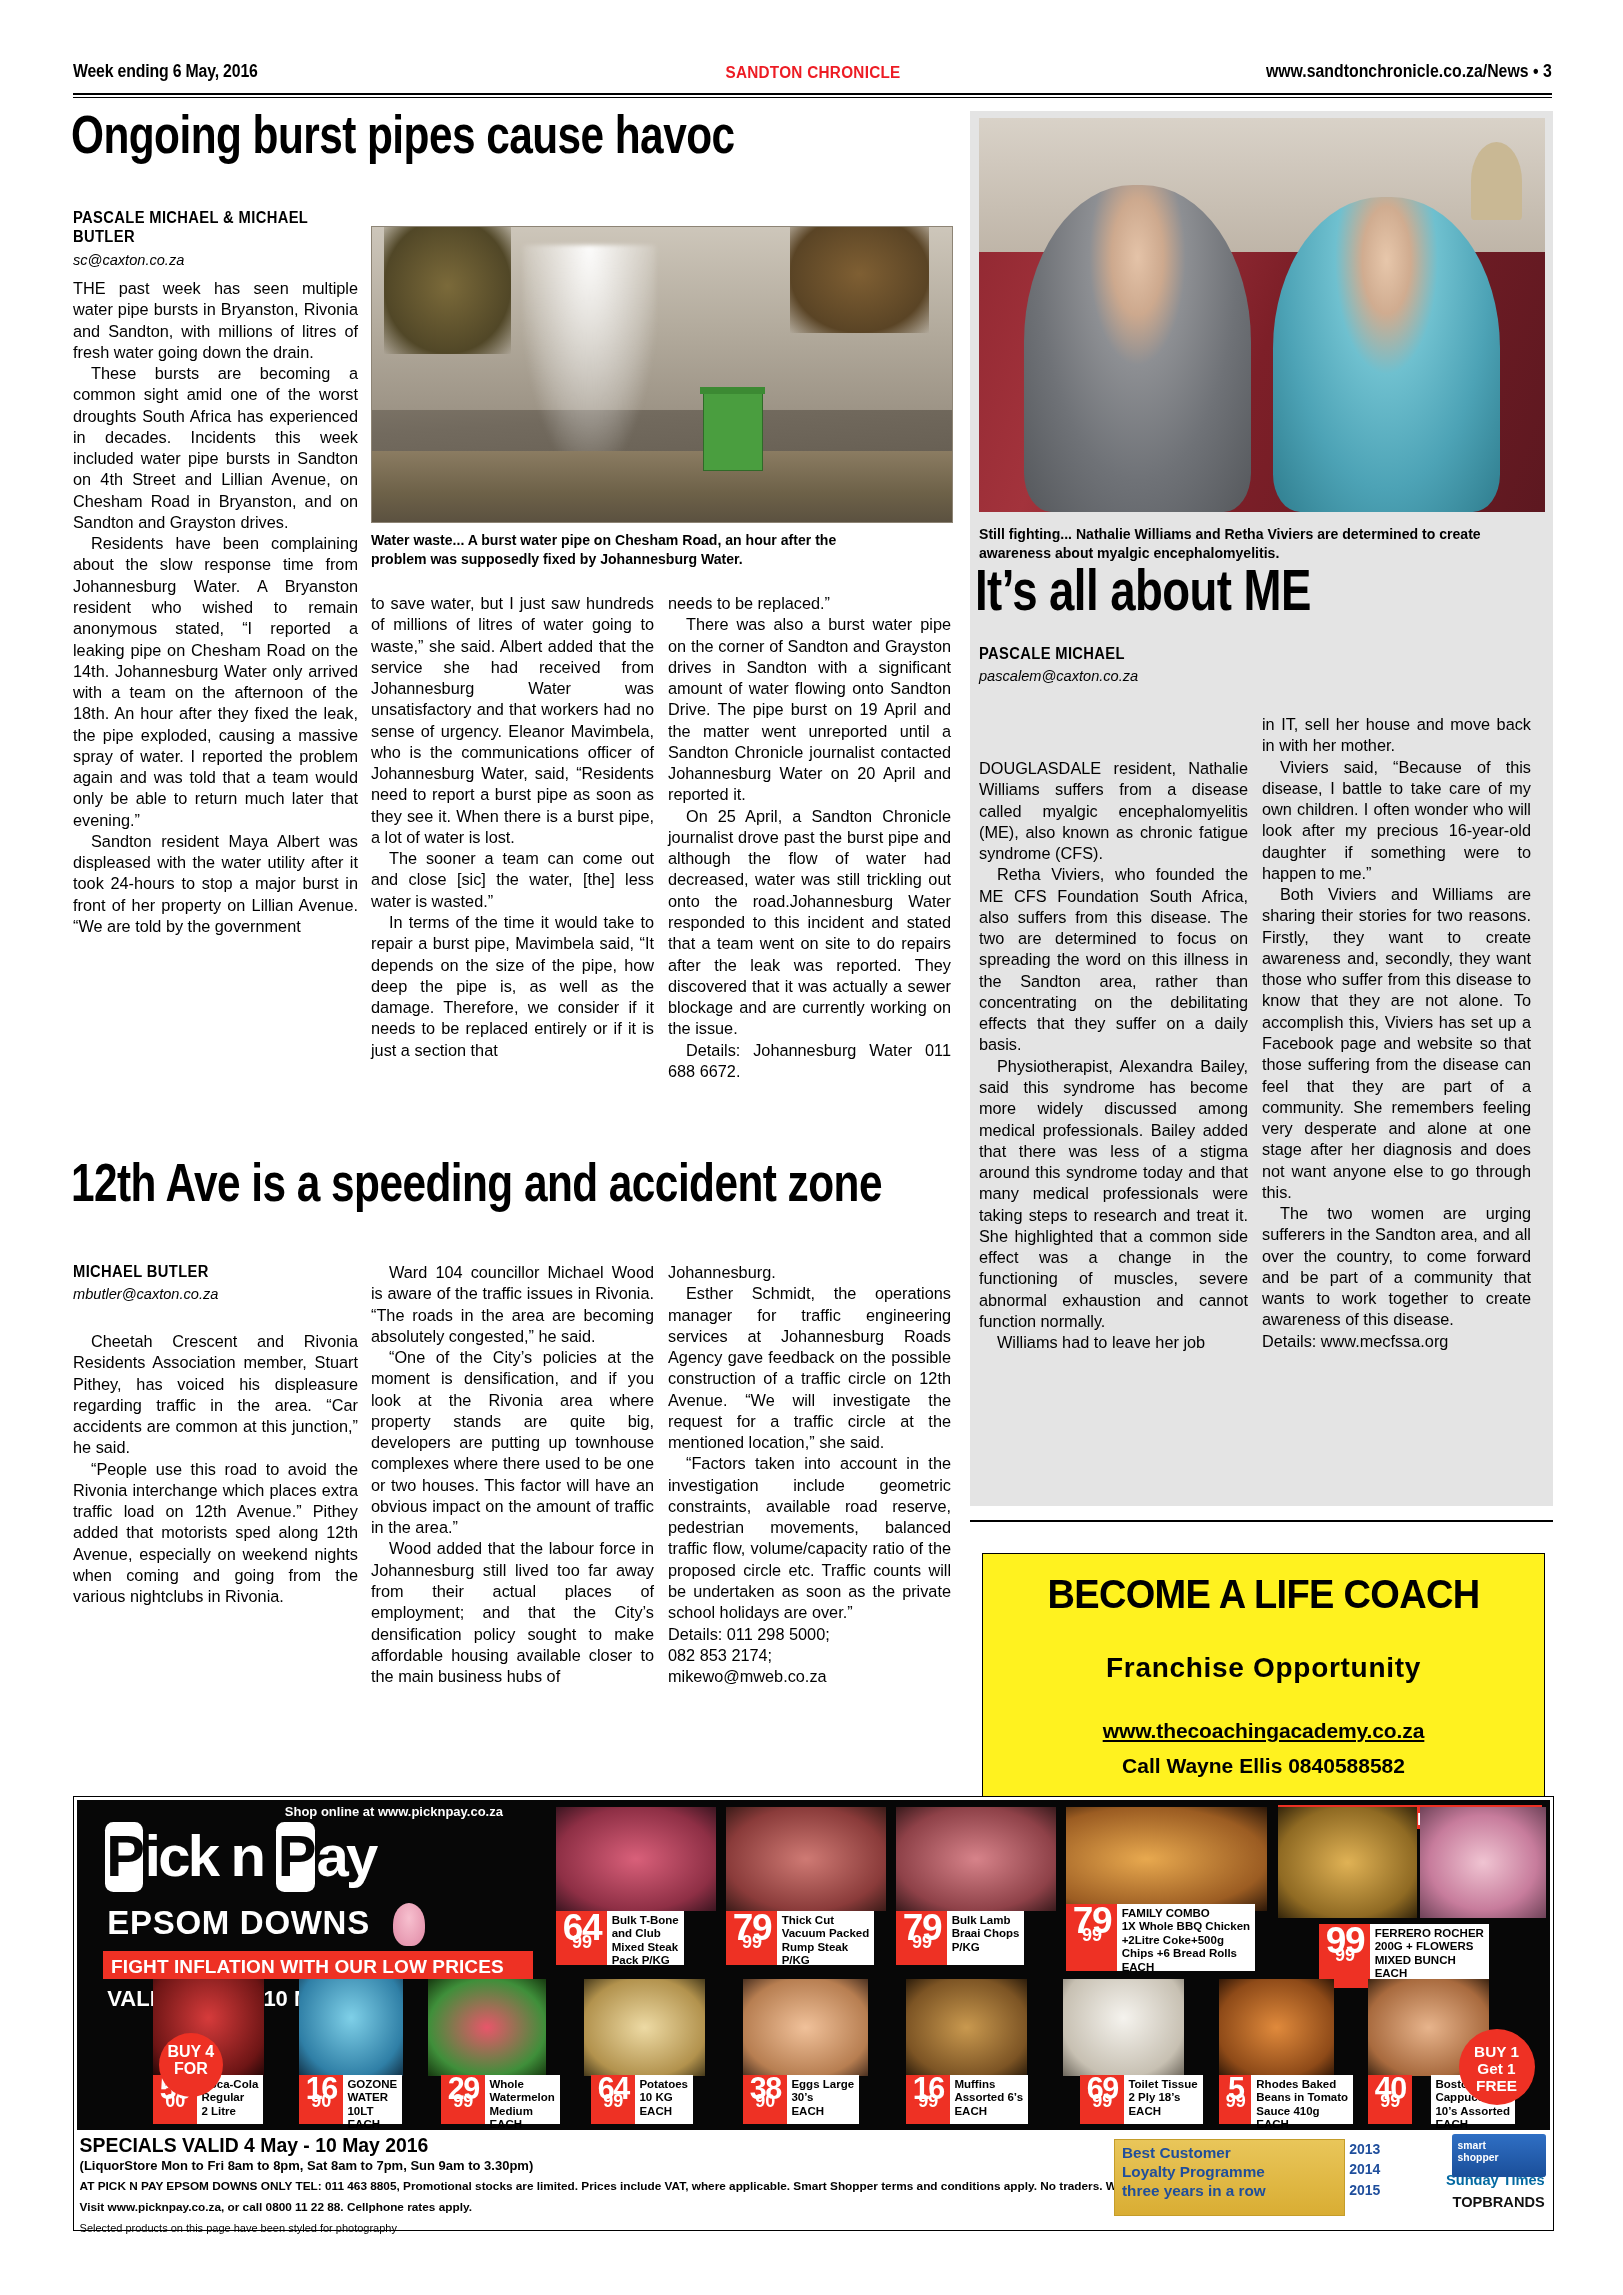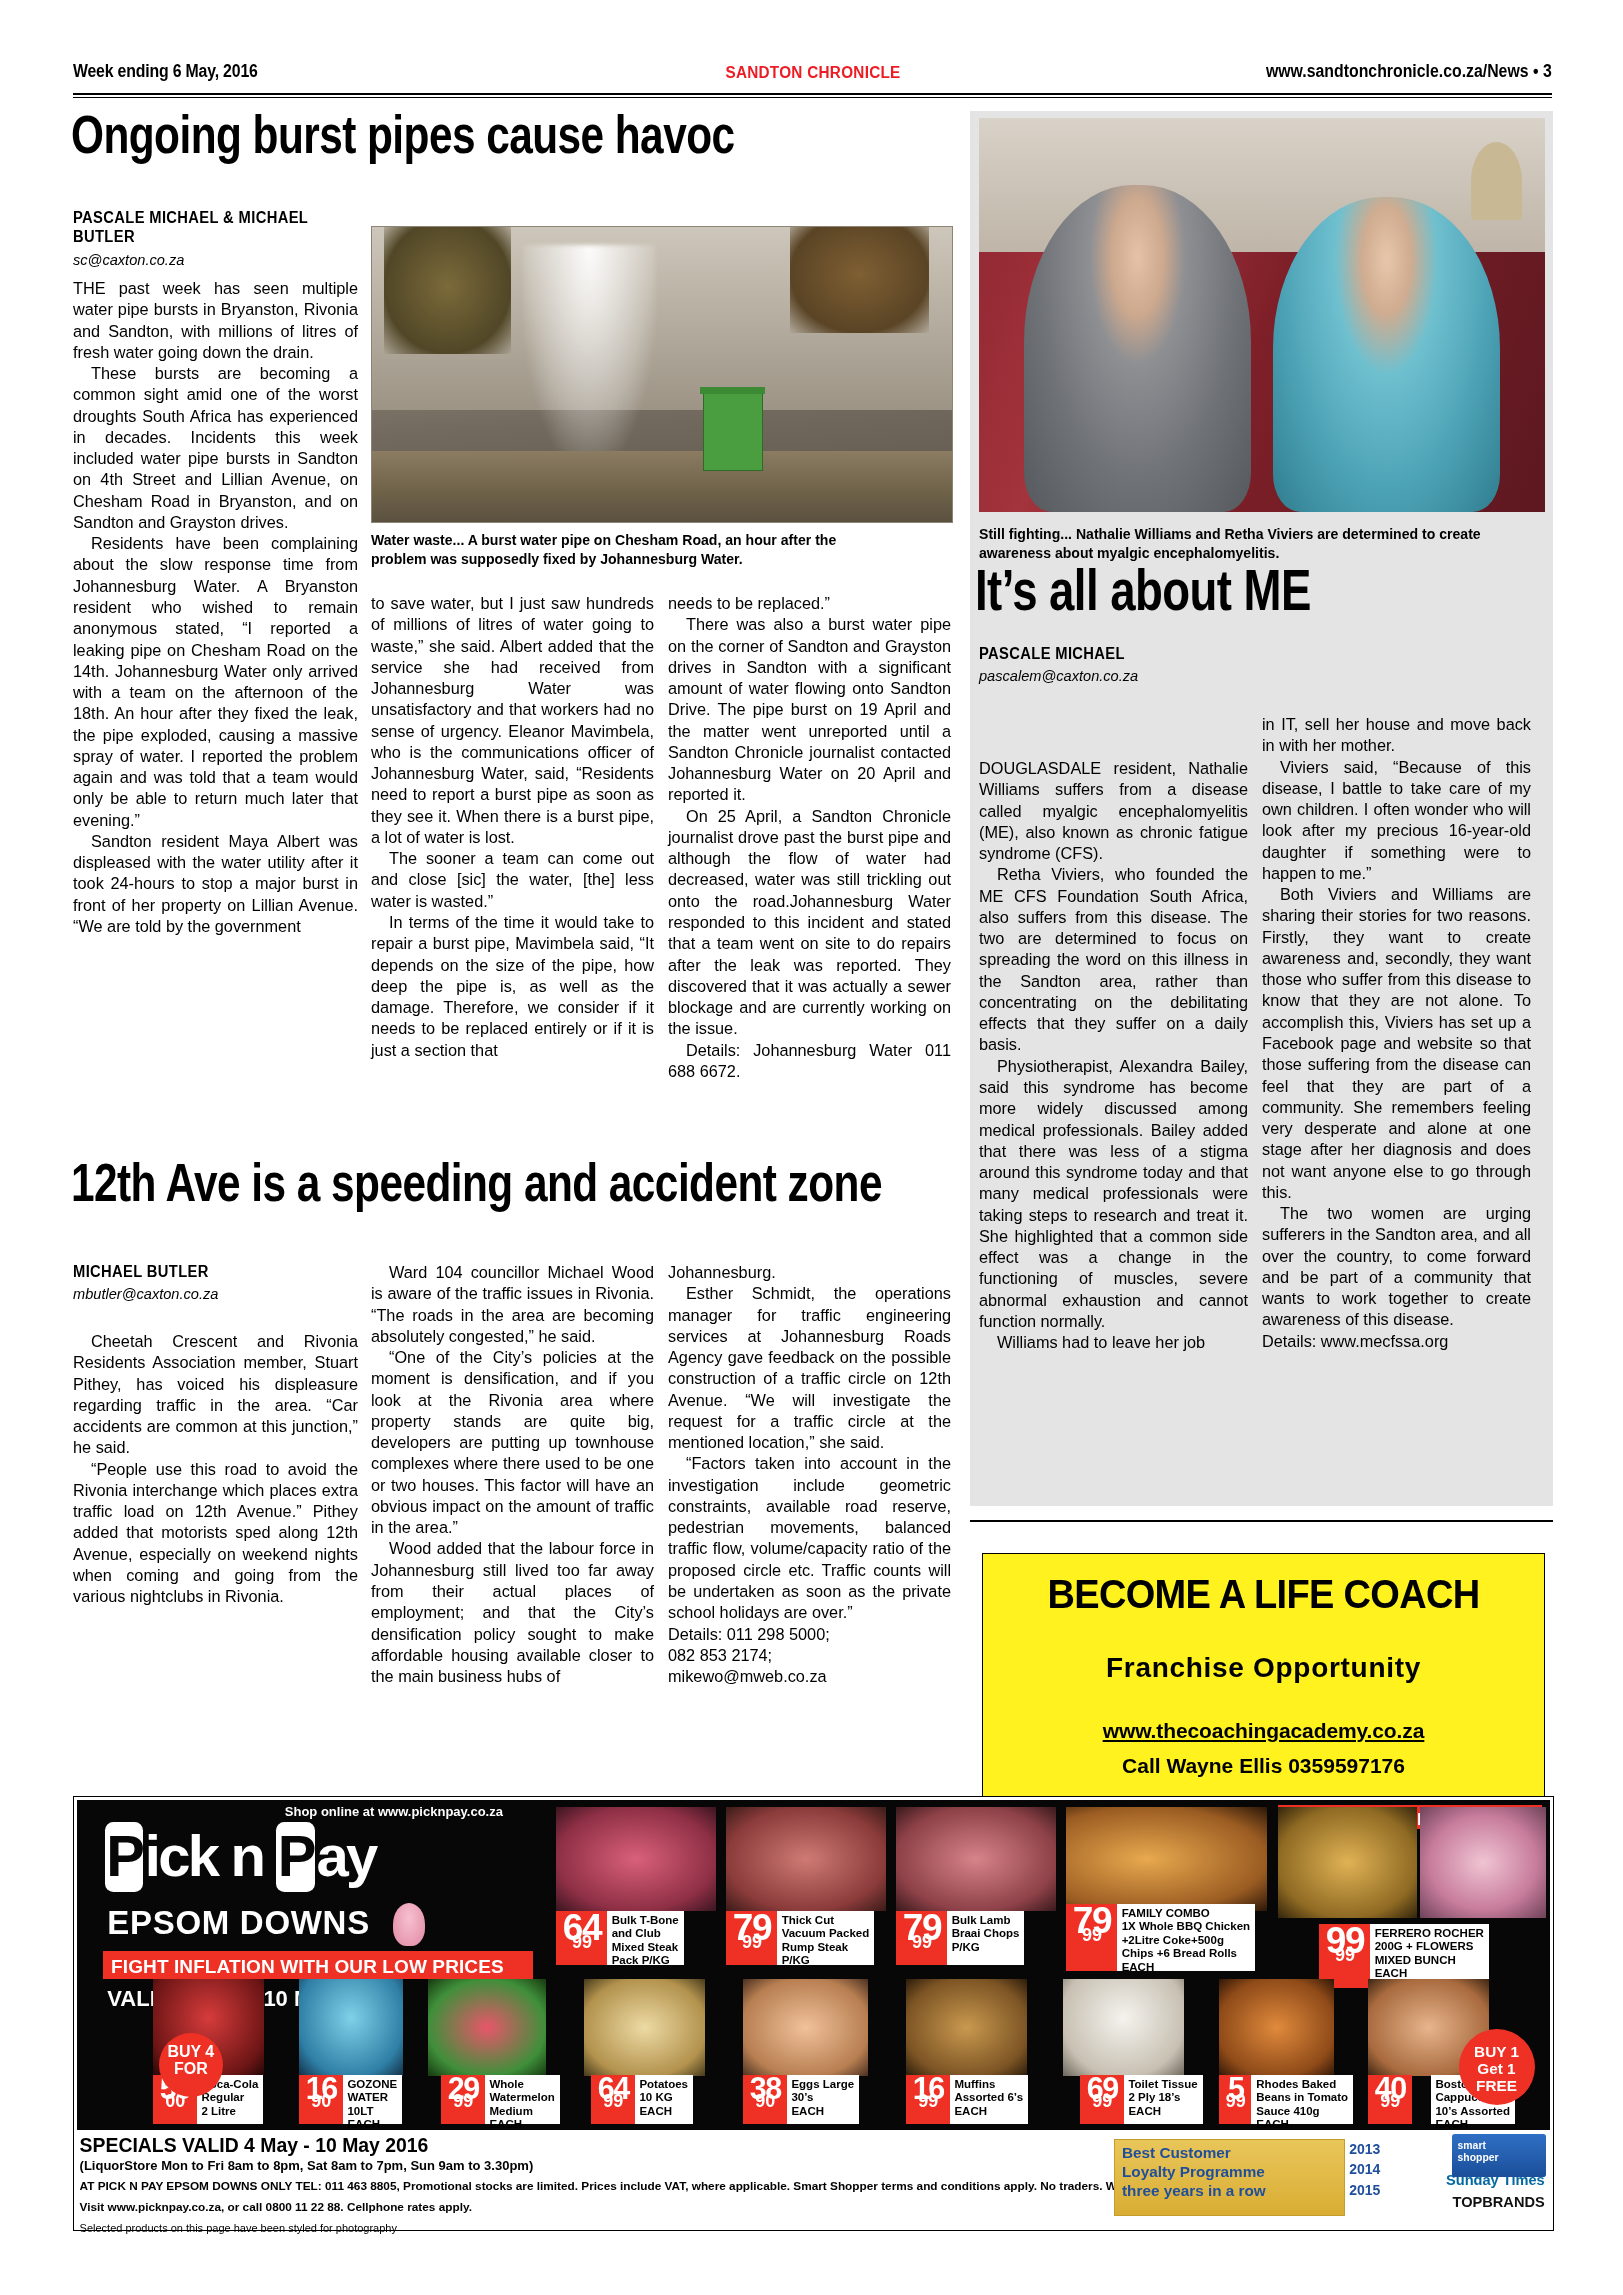--- a/index.html
+++ b/index.html
@@ -235,21 +235,21 @@
     <p class="first">Details: 011 298 5000;</p>
     <p class="first">082 853 2174;</p>
     <p class="first">mikewo@mweb.co.za</p>
   </div>
 
   <div class="lc-rule"></div>
   <div class="lc">
     <h2>BECOME A LIFE COACH</h2>
     <h3>Franchise Opportunity</h3>
     <div class="url">www.thecoachingacademy.co.za</div>
-    <div class="call">Call Wayne Ellis 0359597176</div>
+    <div class="call">Call Wayne Ellis 0840588582</div>
     <div class="addr">Palazzo Towers West, Monte Casino, William Nicol Dr, Fourways</div>
   </div>
 
   <div class="pnp">
     <div class="pnp-dark">
       <div class="pnp-shop">Shop online at www.picknpay.co.za</div>
       <div class="pnp-logo">
         <span class="bx">P</span><span>ick</span>
         <span>n</span>
         <span class="bx">P</span><span>ay</span>

